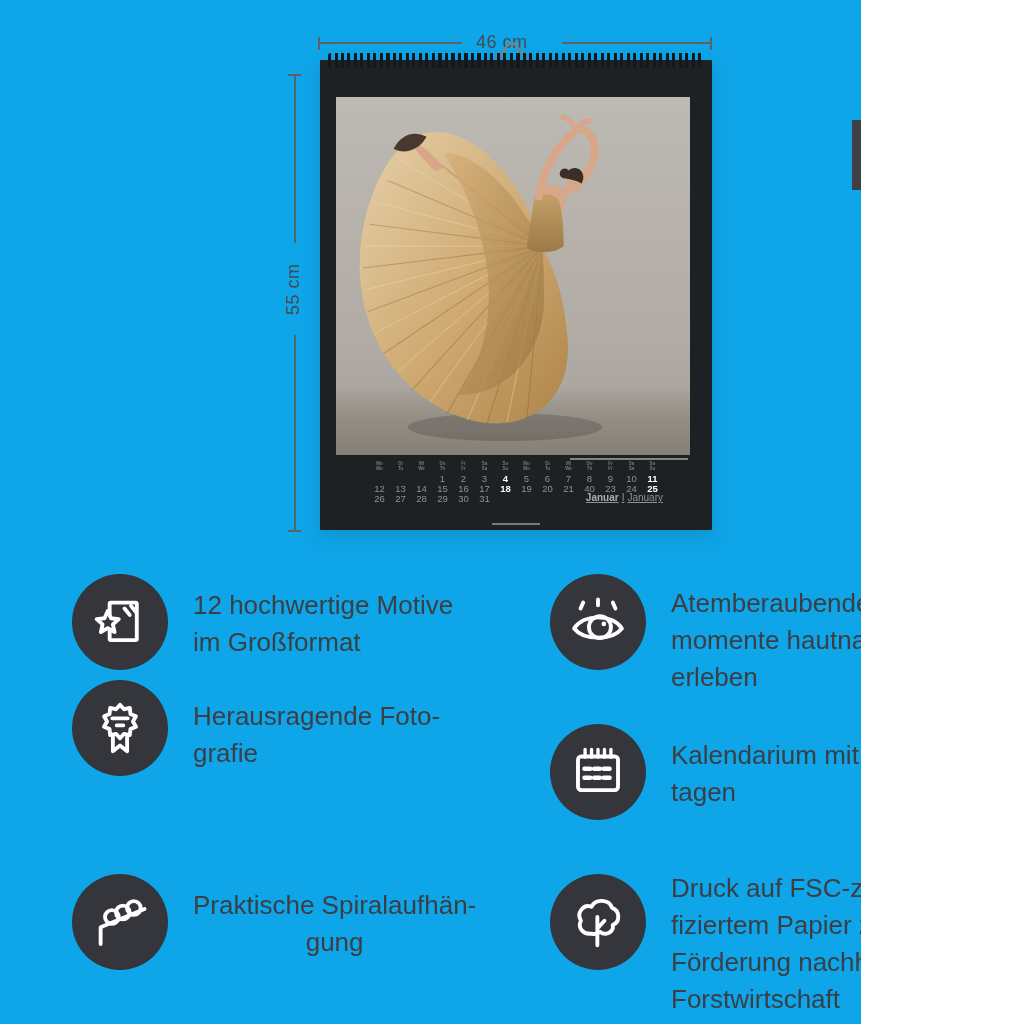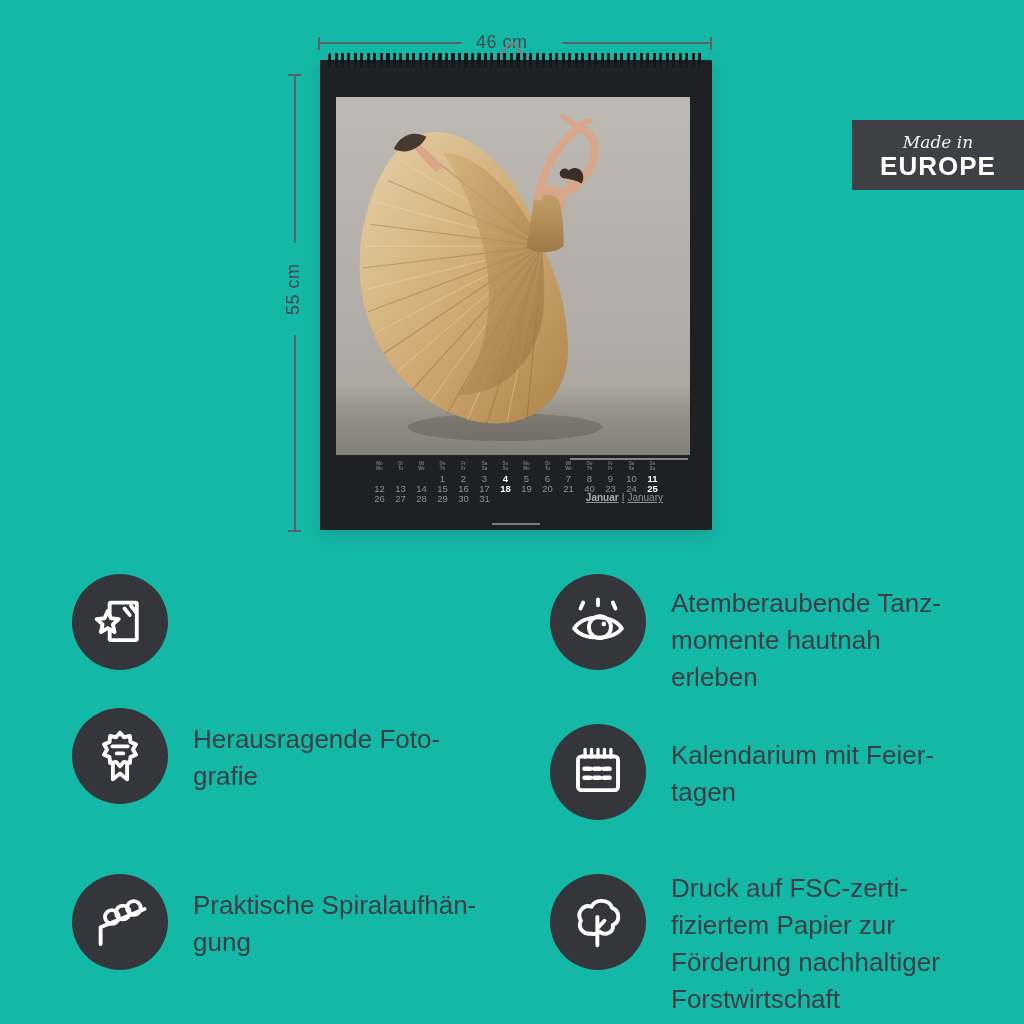--- a/index.html
+++ b/index.html
@@ -1,17 +1,17 @@
 <!DOCTYPE html>
 <html><head>
 <meta charset="utf-8">
 <style>
   html,body{margin:0;padding:0;}
   body{font-family:"Liberation Sans", sans-serif;}
-  #stage{position:relative;width:1024px;height:1024px;background:#14b8a6;overflow:hidden;}
+  #stage{position:relative;width:861px;height:1024px;background:#0ea5e9;overflow:hidden;}
 
   
   .dim-line{position:absolute;background:#5b6166;}
   .dim-cap-v{position:absolute;width:2px;height:13px;background:#5b6166;}
   .dim-cap-h{position:absolute;width:13px;height:2px;background:#5b6166;}
   .dim-label{position:absolute;color:#454b51;font-size:18px;letter-spacing:.5px;}
   .dim-label.vert{writing-mode:vertical-rl;transform:rotate(180deg);}
 
   
   #calendar{position:absolute;left:320px;top:60px;width:392px;height:470px;background:#1d2124;box-shadow:0 6px 18px rgba(40,50,60,.18);}
@@ -241,37 +241,39 @@
   </div>
 
   <div class="feat" style="left:72px;top:574px;">
     <div class="icon-wrap">
       <svg viewBox="0 0 48 48" fill="none" stroke="#fff" stroke-width="3" stroke-linecap="round" stroke-linejoin="round">
         <rect x="16" y="9" width="21" height="29" rx="1"></rect>
         <path d="M27.5 13.5 L31.5 18.5 M32.5 11.5 L36.5 16.5"></path>
         <path d="M14.5 15.5 L16.97 21.1 L23.06 21.72 L18.49 25.8 L19.79 31.78 L14.5 28.7 L9.21 31.78 L10.51 25.8 L5.94 21.72 L12.03 21.1 Z" fill="#34363b"></path>
       </svg>
     </div>
+    <div class="txt mt13">12 hochwertige Motive
+im Großformat</div>
   </div>
 
   <div class="feat" style="left:550px;top:574px;">
     <div class="icon-wrap">
       <svg viewBox="0 0 48 48" fill="none" stroke="#fff" stroke-width="3" stroke-linecap="round" stroke-linejoin="round">
         <path d="M24 6.5 L24 11 M12.5 9 L10.5 13.5 M35.5 9 L37.5 13.5"></path>
         <path d="M5.5 29 C13 17.5 35 17.5 42.5 29 C35 38.5 13 38.5 5.5 29 Z"></path>
         <circle cx="25.5" cy="28" r="8.5"></circle>
         <circle cx="28.5" cy="25.5" r="1.8" fill="#fff" stroke="none"></circle>
       </svg>
     </div>
     <div class="txt mt11">Atemberaubende Tanz-
 momente hautnah
 erleben</div>
   </div>
 
-  <div class="feat" style="left:72px;top:708px;">
+  <div class="feat" style="left:72px;top:680px;align-items:center;">
     <div class="icon-wrap">
       <svg viewBox="0 0 48 48" fill="none" stroke="#fff" stroke-width="3" stroke-linecap="round" stroke-linejoin="round">
         <path d="M24 6 L27.09 9.49 L31.64 8.48 L32.09 13.12 L36.36 14.98 L34 19 L36.36 23.02 L32.09 24.88 L31.64 29.52 L27.09 28.51 L24 32 L20.91 28.51 L16.36 29.52 L15.91 24.88 L11.64 23.02 L14 19 L11.64 14.98 L15.91 13.12 L16.36 8.48 L20.91 9.49 Z"></path>
         <path d="M18 16.5 L30 16.5 M21.5 22 L26.5 22"></path>
         <path d="M18.5 30.5 L18.5 42 L24 37.5 L29.5 42 L29.5 30.5"></path>
       </svg>
     </div>
     <div class="txt mt13">Herausragende Foto-
 grafie</div>
   </div>
@@ -282,21 +284,21 @@
         <rect x="8.5" y="12" width="31" height="26" rx="2.5"></rect>
         <path d="M14 6.5 L14 12.5 M19 6.5 L19 12.5 M24 6.5 L24 12.5 M29 6.5 L29 12.5 M34 6.5 L34 12.5" stroke-width="2.6"></path>
         <path d="M13.5 21.5 L18 21.5 M21 21.5 L25.5 21.5 M28.5 21.5 L33 21.5" stroke-width="3.4"></path>
         <path d="M13.5 28.5 L18 28.5 M21 28.5 L25.5 28.5 M28.5 28.5 L33 28.5" stroke-width="3.4"></path>
       </svg>
     </div>
     <div class="txt mt13">Kalendarium mit Feier-
 tagen</div>
   </div>
 
-  <div class="feat" style="left:72px;top:874px;">
+  <div class="feat" style="left:72px;top:874px;text-align:center;">
     <div class="icon-wrap">
       <svg viewBox="0 0 48 48" fill="none" stroke="#fff" stroke-width="3" stroke-linecap="round" stroke-linejoin="round">
         <path d="M9 41 L9 28 L43 14"></path>
         <circle cx="17.7" cy="20.1" r="5.3"></circle>
         <circle cx="26.2" cy="16.6" r="5.3"></circle>
         <circle cx="34.7" cy="13.1" r="5.3"></circle>
       </svg>
     </div>
     <div class="txt mt13">Praktische Spiralaufhän-
 gung</div>

